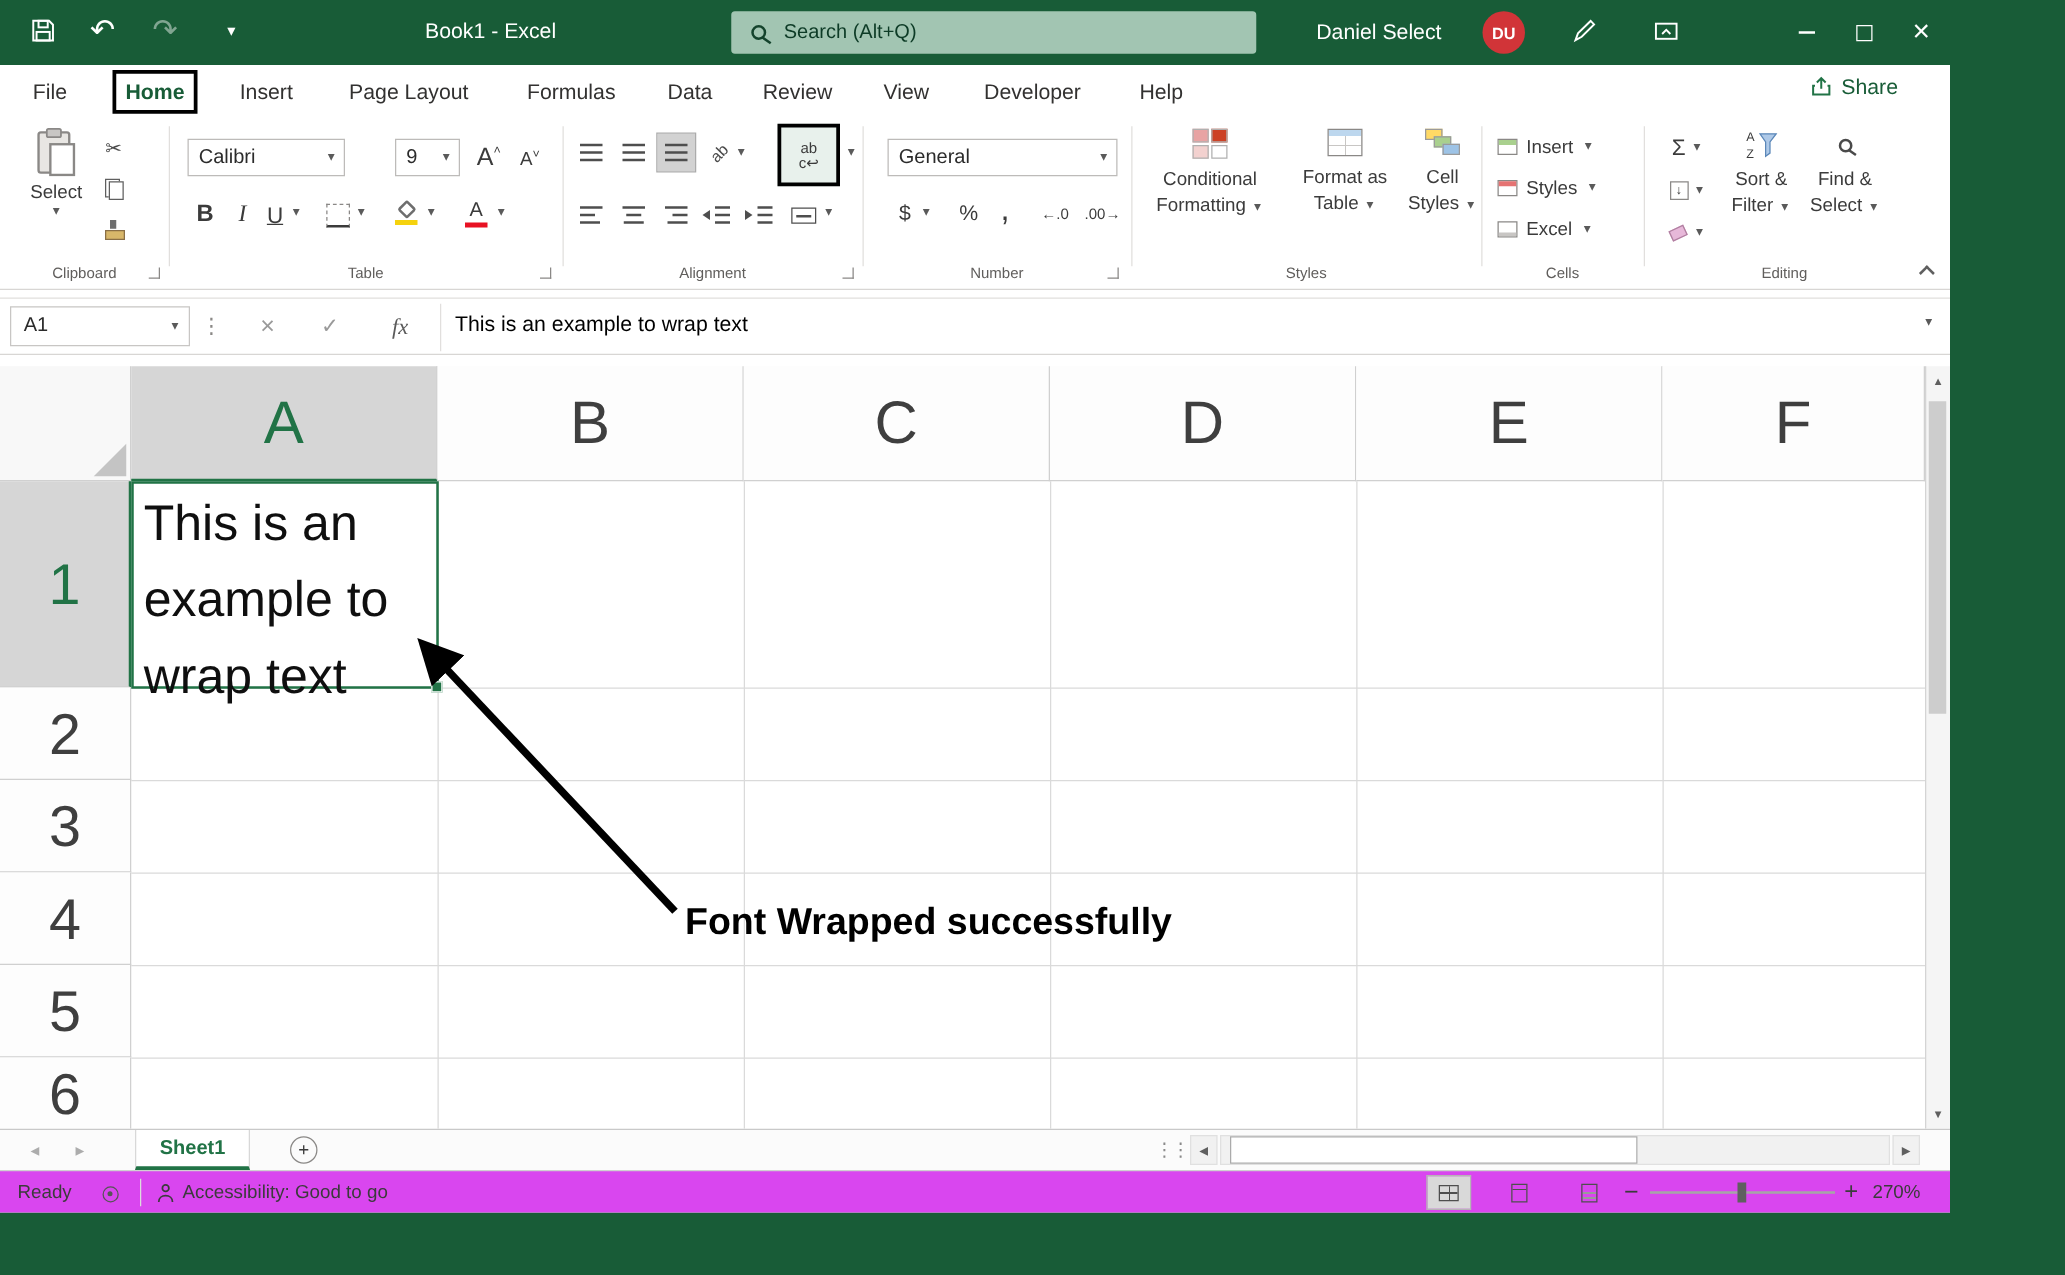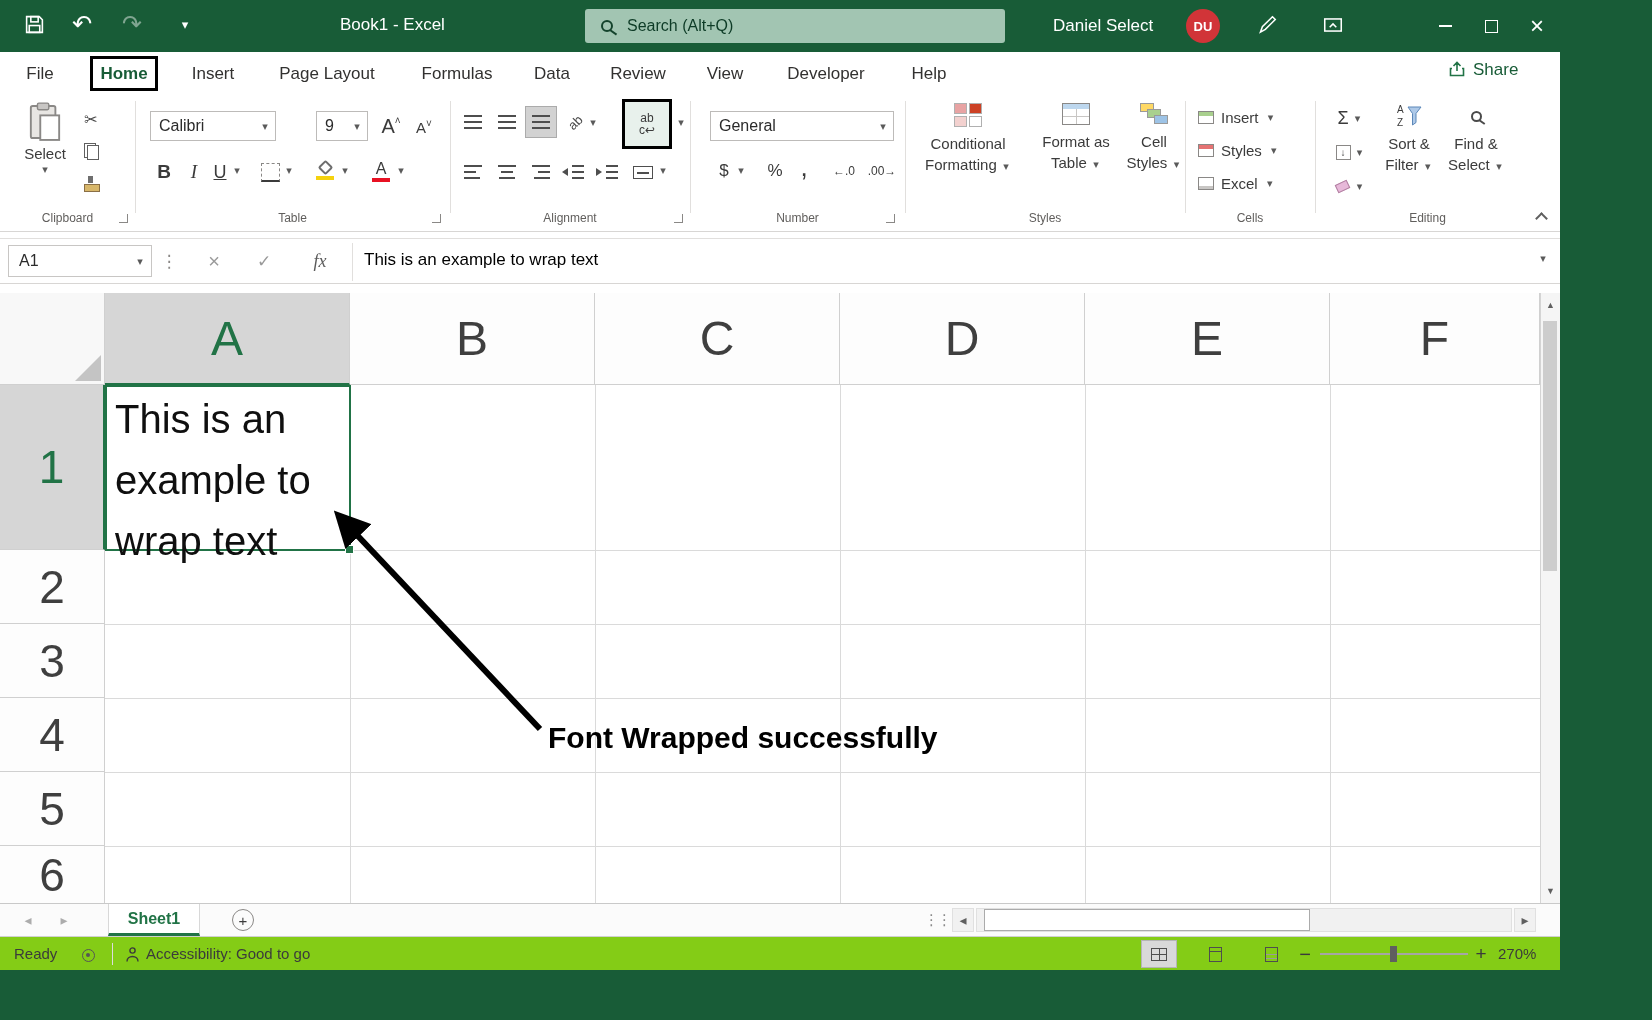--- a/index.html
+++ b/index.html
@@ -96,21 +96,21 @@
 .arr-l::after{content:"◂";font-size:14px;color:#5f5f5f}
 .arr-r::after{content:"▸";font-size:14px;color:#5f5f5f}
 .annlabel{position:absolute;left:548px;top:428px;font-size:30px;font-weight:bold;color:#000;white-space:nowrap}
 
 .sheetbar{position:absolute;left:0;top:903px;width:1560px;height:33px;background:#fbfbfb;border-top:1px solid #c9c9c9}
 .sheettab{position:absolute;left:108px;top:0;width:92px;height:32px;background:#fff;border-left:1px solid #d8d8d8;border-right:1px solid #d8d8d8;border-bottom:3px solid #217346;display:flex;align-items:center;justify-content:center;font-size:16px;font-weight:bold;color:#217346}
 .addsheet{position:absolute;left:232px;top:5px;width:22px;height:22px;border:1px solid #8a8886;border-radius:50%;display:flex;align-items:center;justify-content:center;font-size:15px;color:#3b3b3b}
 .hsb-track{position:absolute;left:976px;top:4px;width:536px;height:24px;background:#f1f1f1;border:1px solid #e0e0e0}
 .hsb-thumb{position:absolute;left:984px;top:5px;width:326px;height:22px;background:#fff;border:1px solid #ababab}
 
-.statusbar{position:absolute;left:0;top:936px;width:1560px;height:34px;background:#84cc16;border-top:1px solid #d0d0d0;font-size:15px;color:#3b3b3b}
+.statusbar{position:absolute;left:0;top:936px;width:1560px;height:34px;background:#d946ef;border-top:1px solid #d0d0d0;font-size:15px;color:#3b3b3b}
 .recic{width:13px;height:13px;border:1.5px solid #555;border-radius:50%;position:relative}
 .recic::after{content:"";position:absolute;left:3px;top:3px;width:4px;height:4px;background:#555;border-radius:50%}
 .vico{position:absolute;top:4px;width:34px;height:26px;display:flex;align-items:center;justify-content:center}
 .vnorm{width:16px;height:13px;border:1px solid #4e4e4e;background:linear-gradient(to right,transparent 7px,#4e4e4e 7px 8px,transparent 8px),linear-gradient(transparent 5px,#4e4e4e 5px 6px,transparent 6px)}
 .vlay{width:13px;height:15px;border:1px solid #4e4e4e;background:linear-gradient(transparent 3px,#4e4e4e 3px 4px,transparent 4px)}
 .vbrk{width:13px;height:15px;border:1px solid #4e4e4e;background:linear-gradient(transparent 6px,#9a9a9a 6px 7px,transparent 7px),linear-gradient(transparent 10px,#9a9a9a 10px 11px,transparent 11px)}
 </style>
 </head>
 <body>
 

